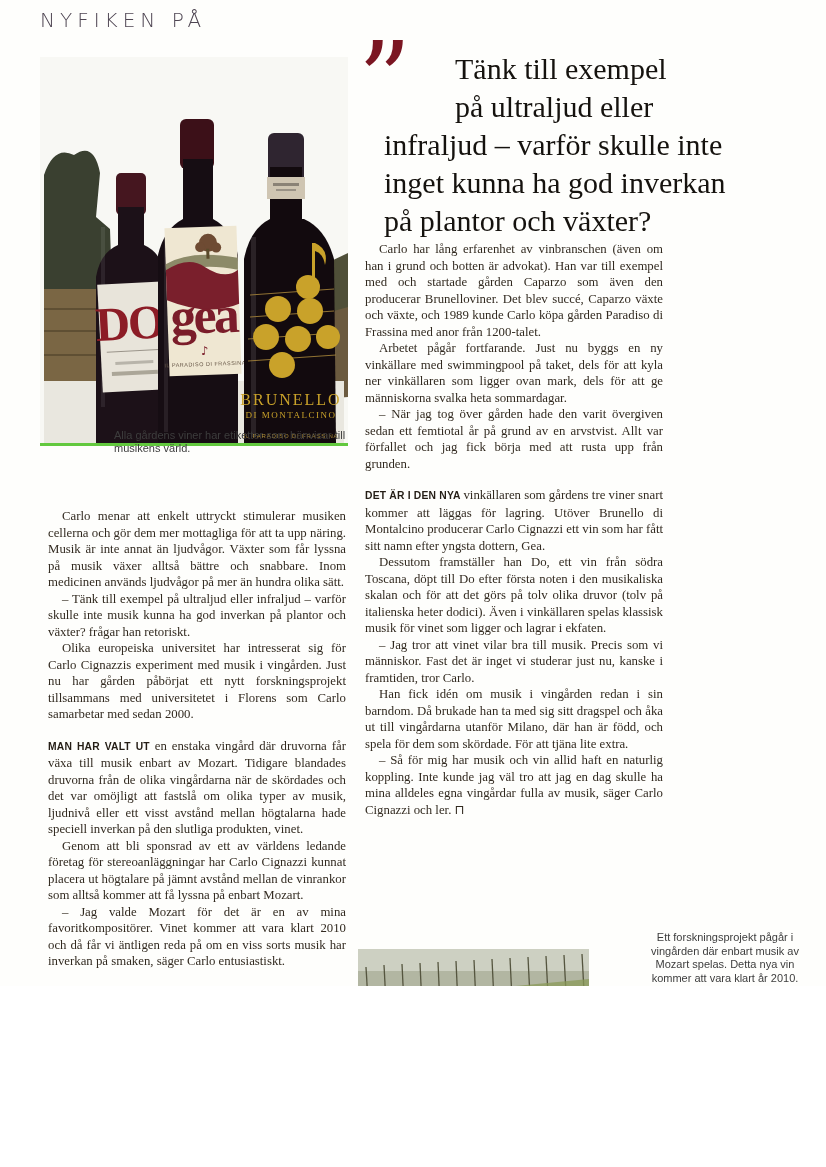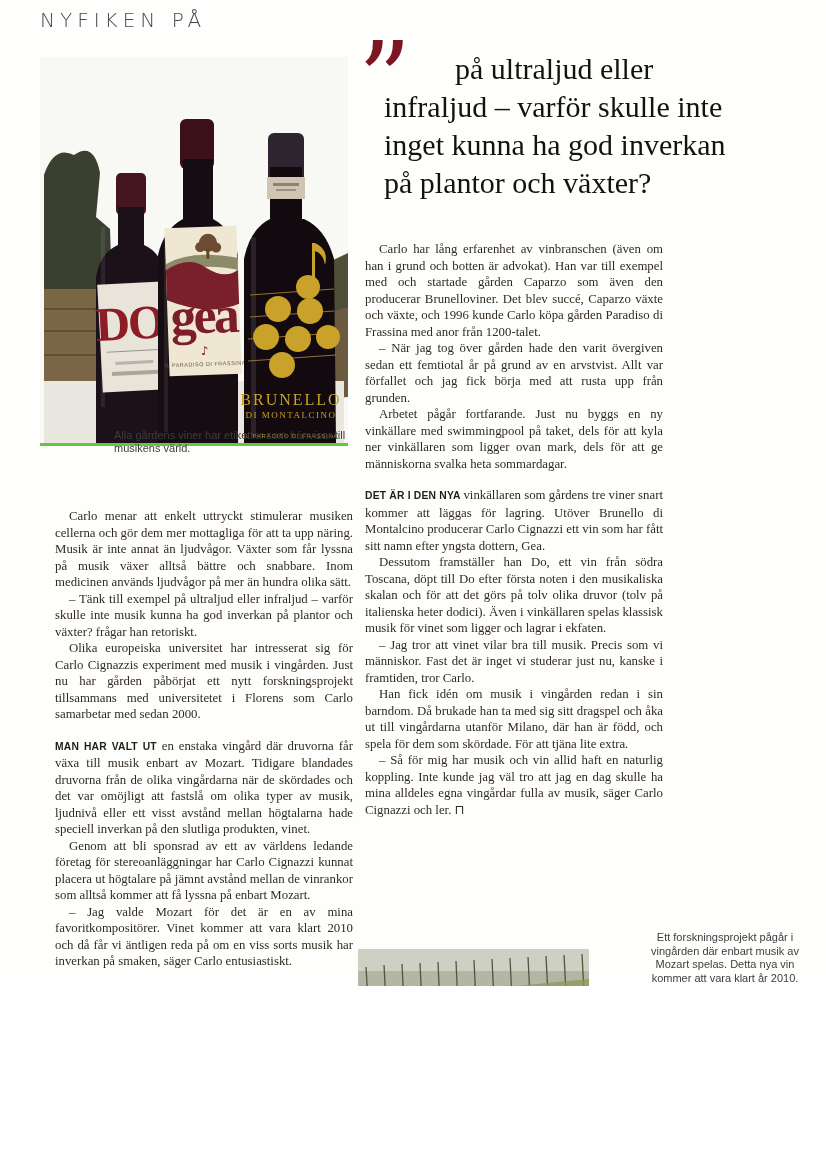--- a/index.html
+++ b/index.html
@@ -14,21 +14,21 @@
   .bottles-caption{position:absolute;left:114px;top:429px;width:238px;
                    font-family:"Liberation Sans",sans-serif;font-size:11px;line-height:13px;color:#3d3d3d;}
   
   .pull-quote{position:absolute;left:358px;top:50px;width:462px;}
   .pq-mark{position:absolute;left:0;top:-6px;font-family:"DejaVu Serif",serif;
            font-size:104px;line-height:74px;color:#7b1622;letter-spacing:-6px;}
   .pq-line{font-family:"Liberation Serif",serif;font-size:30px;line-height:38px;color:#15120e;margin-left:26px;}
   .pq-line.inset{margin-left:97px;}
   
   .column{position:absolute;width:298px;text-align:justify;font-size:12.8px;line-height:16.5px;color:#322a20;}
-  .col-left{left:55px;top:508px;}
+  .col-left{left:48px;top:508px;}
   .col-right{left:365px;top:241px;}
   p.body-para{margin:0;}
   p.indent{text-indent:14px;}
   p.space-before{margin-top:15px;}
   .lead-in{font-family:"Liberation Sans",sans-serif;font-weight:bold;font-size:10.3px;letter-spacing:.2px;color:#241d15;}
   
   .vineyard-photo{position:absolute;left:358px;top:949px;width:231px;height:211px;overflow:hidden;}
   .vineyard-caption{position:absolute;left:646px;top:931px;width:158px;
                     font-family:"Liberation Sans",sans-serif;font-size:11px;line-height:13.5px;color:#3d3d3d;text-align:center;}
   
@@ -118,39 +118,40 @@
         <text x="251" y="361" text-anchor="middle" font-family="Liberation Serif,serif" font-size="9" letter-spacing="1.5" fill="#c9a22a">DI MONTALCINO</text>
         <text x="251" y="381" text-anchor="middle" font-family="Liberation Sans,sans-serif" font-size="6" letter-spacing="0.8" fill="#b0903a">IL PARADISO DI FRASSINA</text>
       </g>
     </svg>
   </div>
   <div class="bottles-caption">Alla gårdens viner har etiketter som hänvisar till musikens värld.</div>
 
   <div class="pull-quote">
     <div class="pq-mark">”</div>
     <div id="pq-lines">
+        <div class="pq-line inset">Tänk till exempel</div>
         <div class="pq-line inset">på ultraljud eller</div>
         <div class="pq-line">infraljud – varför skulle inte</div>
         <div class="pq-line">inget kunna ha god inverkan</div>
         <div class="pq-line">på plantor och växter?</div>
       </div>
   </div>
 
   <div class="column col-left">
       <p class="body-para indent">Carlo menar att enkelt uttryckt stimulerar musiken cellerna och gör dem mer mottagliga för att ta upp näring. Musik är inte annat än ljudvågor. Växter som får lyssna på musik växer alltså bättre och snabbare. Inom medicinen används ljudvågor på mer än hundra olika sätt.</p>
       <p class="body-para indent">– Tänk till exempel på ultraljud eller infraljud – varför skulle inte musik kunna ha god inverkan på plantor och växter? frågar han retoriskt.</p>
       <p class="body-para indent">Olika europeiska universitet har intresserat sig för Carlo Cignazzis experiment med musik i vingården. Just nu har gården påbörjat ett nytt forskningsprojekt tillsammans med universitetet i Florens som Carlo samarbetar med sedan 2000.</p>
       <p class="body-para space-before"><strong class="lead-in">MAN HAR VALT UT </strong>en enstaka vingård där druvorna får växa till musik enbart av Mozart. Tidigare blandades druvorna från de olika vingårdarna när de skördades och det var omöjligt att fastslå om olika typer av musik, ljudnivå eller ett visst avstånd mellan högtalarna hade speciell inverkan på den slutliga produkten, vinet.</p>
       <p class="body-para indent">Genom att bli sponsrad av ett av världens ledande företag för stereoanläggningar har Carlo Cignazzi kunnat placera ut högtalare på jämnt avstånd mellan de vinrankor som alltså kommer att få lyssna på enbart Mozart.</p>
       <p class="body-para indent">– Jag valde Mozart för det är en av mina favoritkompositörer. Vinet kommer att vara klart 2010 och då får vi äntligen reda på om en viss sorts musik har inverkan på smaken, säger Carlo entusiastiskt.</p>
     </div>
   <div class="column col-right">
-      <p class="body-para indent">Carlo har lång erfarenhet av vinbranschen (även om han i grund och botten är advokat). Han var till exempel med och startade gården Caparzo som även den producerar Brunelloviner. Det blev succé, Caparzo växte och växte, och 1996 kunde Carlo köpa gården Paradiso di Frassina med anor från 1200-talet.</p>
+      <p class="body-para indent">Carlo har lång erfarenhet av vinbranschen (även om han i grund och botten är advokat). Han var till exempel med och startade gården Caparzo som även den producerar Brunelloviner. Det blev succé, Caparzo växte och växte, och 1989 kunde Carlo köpa gården Paradiso di Frassina med anor från 1200-talet.</p>
+      <p class="body-para indent">Arbetet pågår fortfarande. Just nu byggs en ny vinkällare med swimmingpool på taket, dels för att kyla ner vinkällaren som ligger ovan mark, dels för att ge människorna svalka heta sommardagar.</p>
       <p class="body-para indent">– När jag tog över gården hade den varit övergiven sedan ett femtiotal år på grund av en arvstvist. Allt var förfallet och jag fick börja med att rusta upp från grunden.</p>
-      <p class="body-para indent">Arbetet pågår fortfarande. Just nu byggs en ny vinkällare med swimmingpool på taket, dels för att kyla ner vinkällaren som ligger ovan mark, dels för att ge människorna svalka heta sommardagar.</p>
       <p class="body-para space-before"><strong class="lead-in">DET ÄR I DEN NYA </strong>vinkällaren som gårdens tre viner snart kommer att läggas för lagring. Utöver Brunello di Montalcino producerar Carlo Cignazzi ett vin som har fått sitt namn efter yngsta dottern, Gea.</p>
       <p class="body-para indent">Dessutom framställer han Do, ett vin från södra Toscana, döpt till Do efter första noten i den musikaliska skalan och för att det görs på tolv olika druvor (tolv på italienska heter dodici). Även i vinkällaren spelas klassisk musik för vinet som ligger och lagrar i ekfaten.</p>
       <p class="body-para indent">– Jag tror att vinet vilar bra till musik. Precis som vi människor. Fast det är inget vi studerar just nu, kanske i framtiden, tror Carlo.</p>
       <p class="body-para indent">Han fick idén om musik i vingården redan i sin barndom. Då brukade han ta med sig sitt dragspel och åka ut till vingårdarna utanför Milano, där han är född, och spela för dem som skördade. För att tjäna lite extra.</p>
       <p class="body-para indent">– Så för mig har musik och vin allid haft en naturlig koppling. Inte kunde jag väl tro att jag en dag skulle ha mina alldeles egna vingårdar fulla av musik, säger Carlo Cignazzi och ler. ⊓</p>
     </div>
 
   <div class="vineyard-photo">
     <svg width="231" height="211" viewBox="0 0 231 211">
       <rect x="0" y="0" width="231" height="211" fill="#a9a878"></rect>

